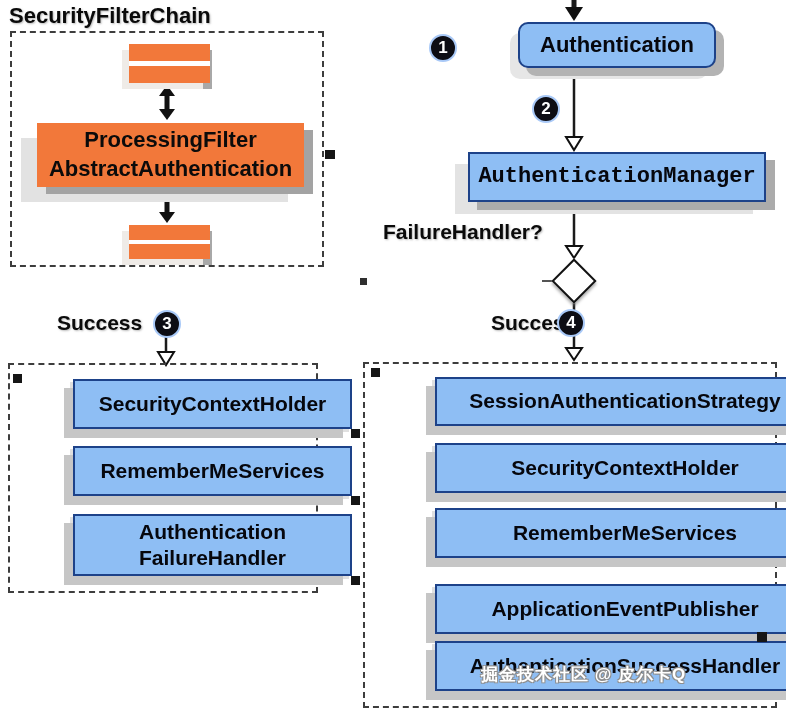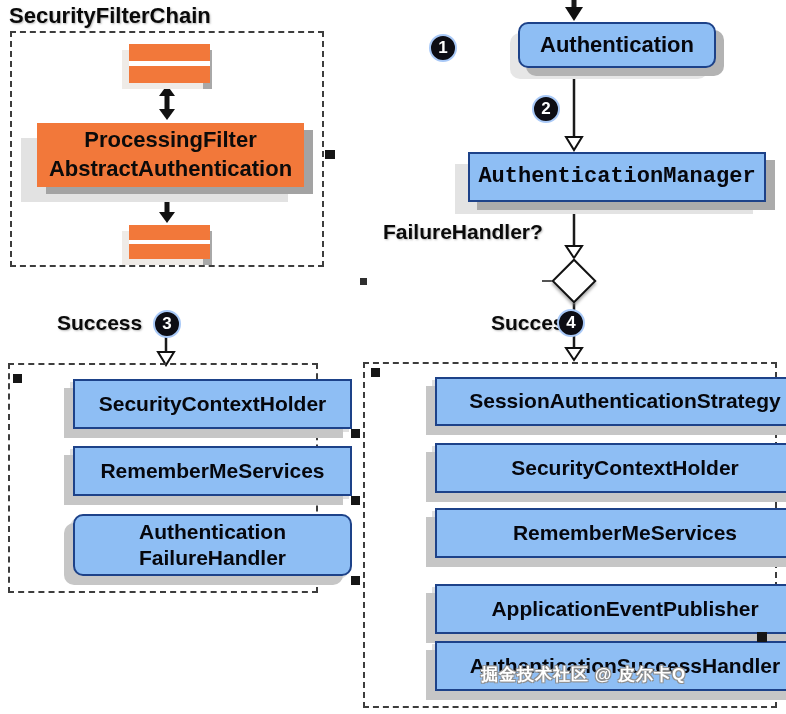--- a/index.html
+++ b/index.html
@@ -115,21 +115,21 @@
   <div class="diamond"></div>
 
   <div class="flow-label" style="left:57px;top:311px;">Success</div>
   <div class="circle-num" style="left:153px;top:310px;">3</div>
   <div class="flow-label" style="left:447px;top:311px;margin-left:44px;">Success</div>
   <div class="circle-num" style="left:557px;top:309px;">4</div>
 
   <div class="dashed-group" style="left:8px;top:363px;width:310px;height:230px;">
     <div class="blue-box" style="left:20px;top:14px;width:279px;height:50px;">SecurityContextHolder</div>
     <div class="blue-box" style="left:20px;top:81px;width:279px;height:50px;">RememberMeServices</div>
-    <div class="blue-box" style="left:20px;top:149px;width:279px;height:62px;border-radius:10px;">Authentication FailureHandler</div>
+    <div class="blue-box" style="left:20px;top:149px;width:279px;height:62px;">Authentication FailureHandler</div>
   </div>
 
   <div class="dashed-group" style="left:363px;top:362px;width:414px;height:346px;">
     <div class="blue-box" style="left:27px;top:13px;width:380px;height:49px;text-align:right;">SessionAuthenticationStrategy</div>
     <div class="blue-box" style="left:27px;top:79px;width:380px;height:50px;">SecurityContextHolder</div>
     <div class="blue-box" style="left:27px;top:144px;width:380px;height:50px;">RememberMeServices</div>
     <div class="blue-box" style="left:27px;top:220px;width:380px;height:50px;">ApplicationEventPublisher</div>
     <div class="blue-box" style="left:27px;top:277px;width:380px;height:50px;">AuthenticationSuccessHandler</div>
   </div>
 

